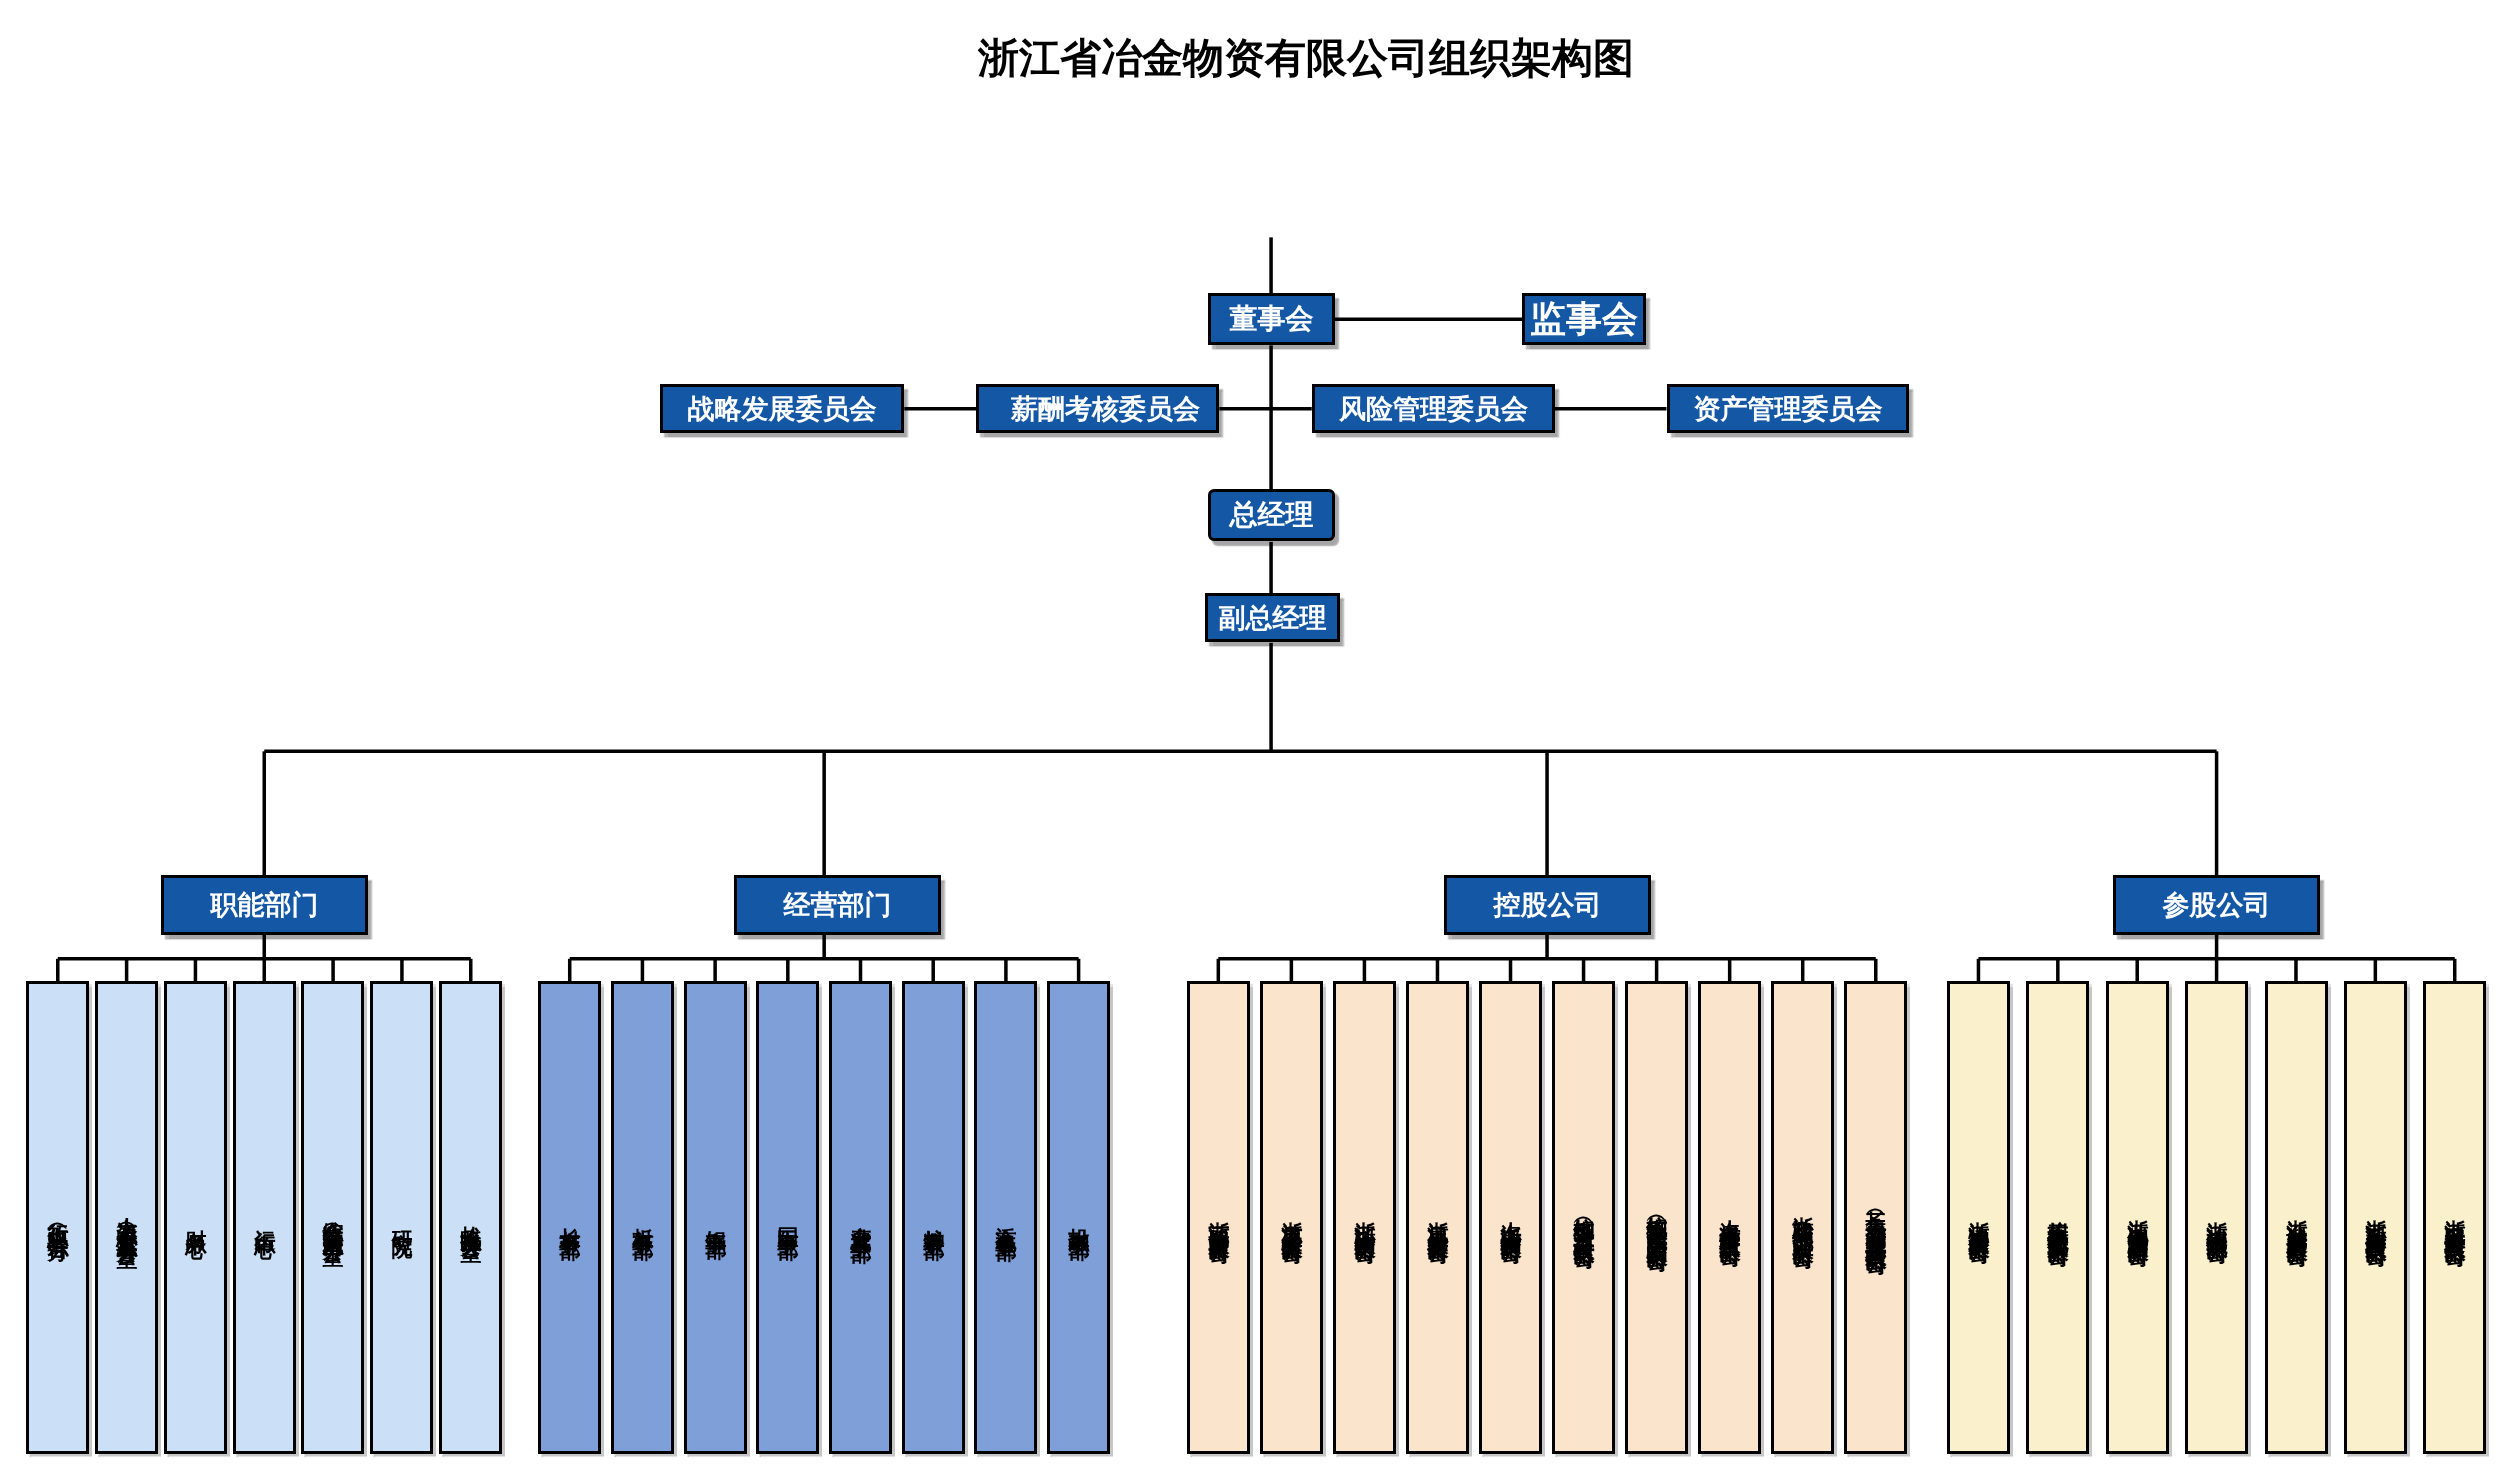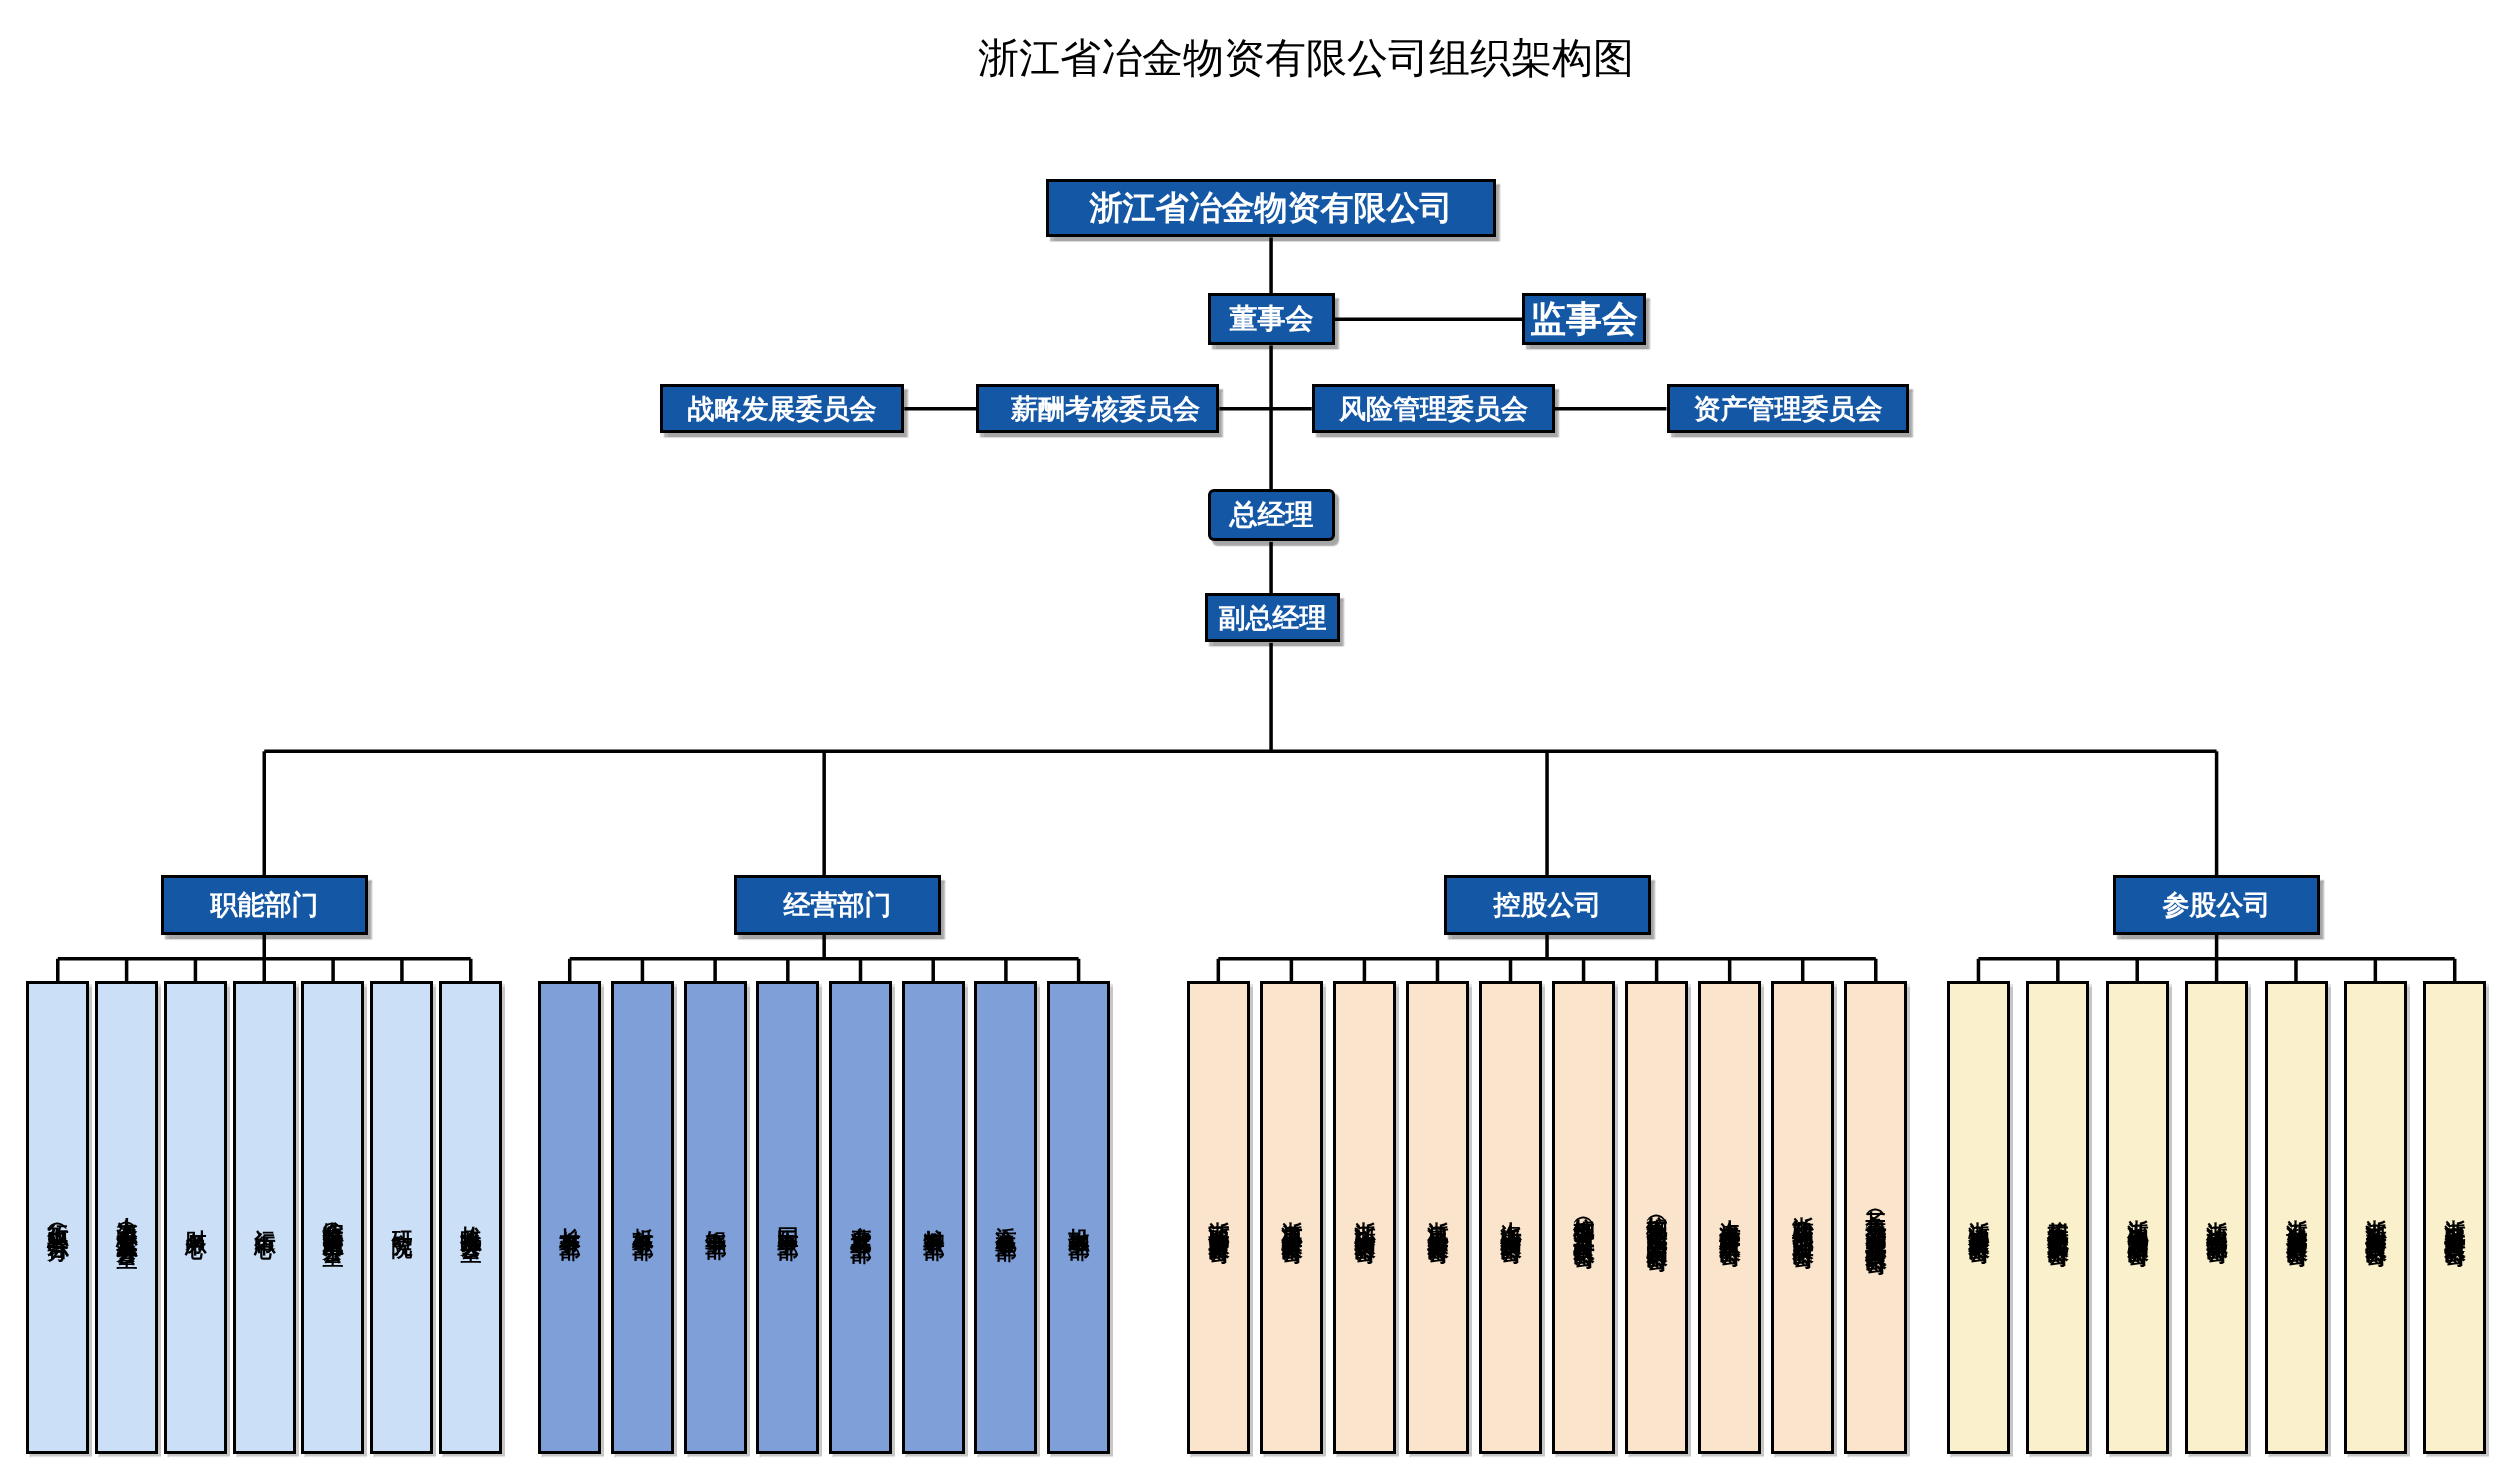--- a/index.html
+++ b/index.html
@@ -7,21 +7,21 @@
     position:relative;
     width:2512px;height:1472px;
     background:#ffffff;
     font-family:"DejaVu Sans","Liberation Sans",sans-serif;
     overflow:hidden;
   }
   #title{
     position:absolute;
     left:1306px;top:31px;
     transform:translateX(-50%);
-    font-size:41px;font-weight:normal;color:#000;
+    font-size:41px;font-weight:bold;color:#000;
     white-space:nowrap;margin:0;
   }
   #lines{position:absolute;left:0;top:0;}
   .bluebox{
     position:absolute;
     background:#1357A5;
     border:3.5px solid #000;
     box-shadow:4px 4.5px 1.5px rgba(0,0,0,0.35);
     color:#fff;font-weight:bold;
     display:flex;align-items:center;justify-content:center;
@@ -109,21 +109,20 @@
       <line x1="3938" y1="1908" x2="3938" y2="1956" stroke="#000000" stroke-width="7"></line>
       <line x1="4096" y1="1908" x2="4096" y2="1956" stroke="#000000" stroke-width="7"></line>
       <line x1="4254" y1="1908" x2="4254" y2="1956" stroke="#000000" stroke-width="7"></line>
       <line x1="4412" y1="1908" x2="4412" y2="1956" stroke="#000000" stroke-width="7"></line>
       <line x1="4570" y1="1908" x2="4570" y2="1956" stroke="#000000" stroke-width="7"></line>
       <line x1="4728" y1="1908" x2="4728" y2="1956" stroke="#000000" stroke-width="7"></line>
       <line x1="4886" y1="1908" x2="4886" y2="1956" stroke="#000000" stroke-width="7"></line>
       <line x1="526" y1="1495" x2="4412" y2="1495" stroke="#000000" stroke-width="7"></line>
     </svg>
 
-  <div class="bluebox" id="root-box">浙江省冶金物资有限公司</div>
   <div class="bluebox" id="board-box">董事会</div>
   <div class="bluebox" id="supervisory-box">监事会</div>
 
   <div class="bluebox committee" id="committee-0">战略发展委员会</div>
   <div class="bluebox committee" id="committee-1">薪酬考核委员会</div>
   <div class="bluebox committee" id="committee-2">风险管理委员会</div>
   <div class="bluebox committee" id="committee-3">资产管理委员会</div>
 
   <div class="bluebox" id="gm-box">总经理</div>
   <div class="bluebox" id="dgm-box">副总经理</div>

